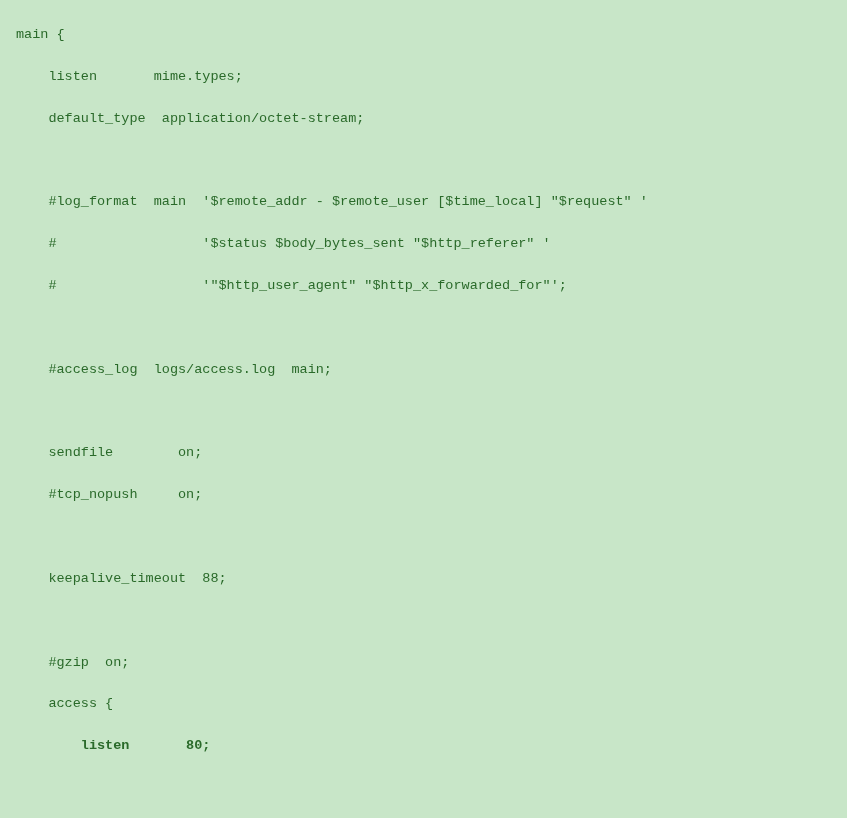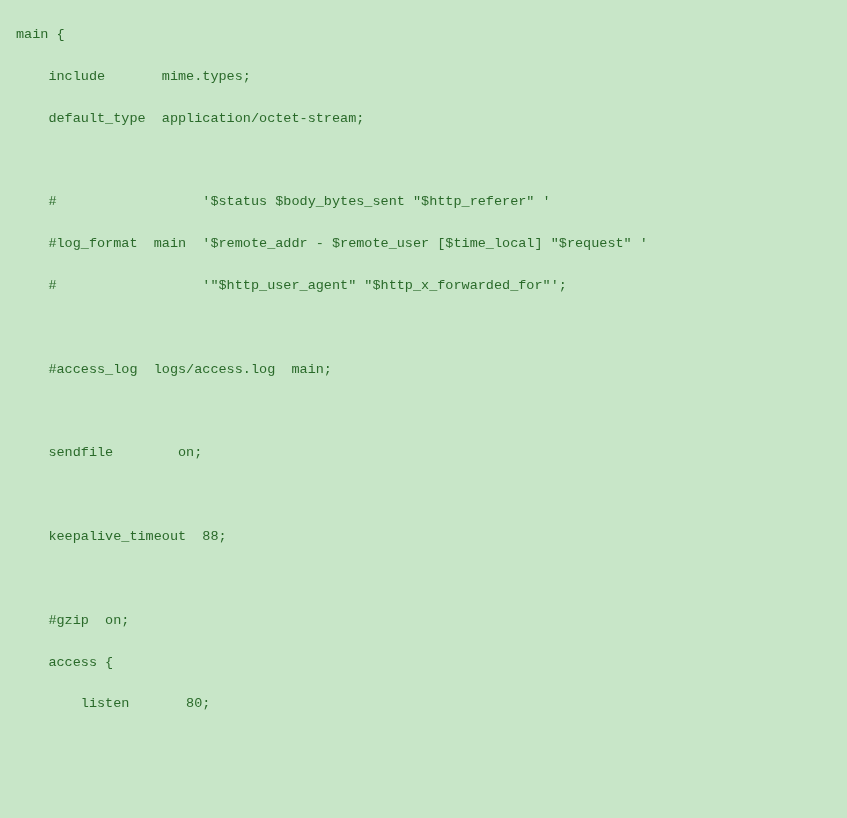--- a/index.html
+++ b/index.html
@@ -35,39 +35,41 @@
       display: block;
       min-height: 1.55em;
     }
 
     .indent1 {
       padding-left: 4ch;
     }
 
     .indent2 {
       padding-left: 8ch;
+      font-weight: bold;
     }
   </style>
 </head>
 <body>
 
 <div>
 
   <div class="code-block block-top">
 <span class="line">main {</span>
-<span class="line indent1">include       mime.types;</span>
+<span class="line indent1">listen       mime.types;</span>
 <span class="line indent1">default_type  application/octet-stream;</span>
 <span class="line">&nbsp;</span>
+<span class="line indent1">#log_format  main  '$remote_addr - $remote_user [$time_local] "$request" '</span>
 <span class="line indent1">#                  '$status $body_bytes_sent "$http_referer" '</span>
-<span class="line indent1">#log_format  main  '$remote_addr - $remote_user [$time_local] "$request" '</span>
 <span class="line indent1">#                  '"$http_user_agent" "$http_x_forwarded_for"';</span>
 <span class="line">&nbsp;</span>
 <span class="line indent1">#access_log  logs/access.log  main;</span>
 <span class="line">&nbsp;</span>
 <span class="line indent1">sendfile        on;</span>
+<span class="line indent1">#tcp_nopush     on;</span>
 <span class="line">&nbsp;</span>
 <span class="line indent1">keepalive_timeout  88;</span>
 <span class="line">&nbsp;</span>
 <span class="line indent1">#gzip  on;</span>
 <span class="line indent1">access {</span>
 <span class="line indent2">listen       80;</span>
 
 
 
 

